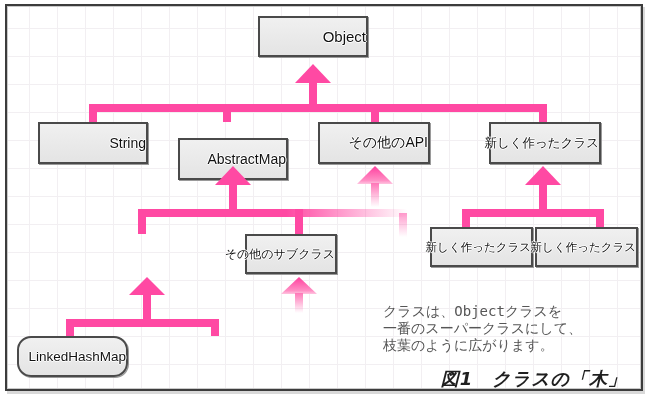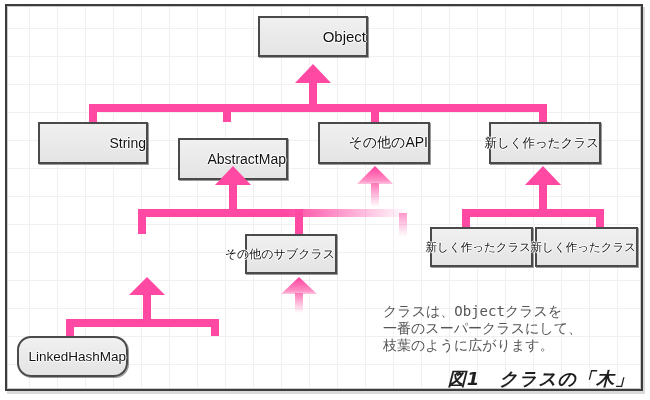--- a/index.html
+++ b/index.html
@@ -55,21 +55,21 @@
   .annotation{
     position:absolute;left:376px;top:297px;
     color:#565656;font-size:14px;line-height:17px;
     font-family:"DejaVu Sans Mono","Liberation Mono","DejaVu Sans",monospace;
     white-space:nowrap;
   }
   .caption{
     position:absolute;left:0;top:361px;width:620px;text-align:right;
     color:#1f1f1f;font-size:18px;font-weight:bold;font-style:italic;
     font-family:"DejaVu Sans","Liberation Sans",sans-serif;
-    white-space:nowrap;letter-spacing:1px;margin-left:7px;
+    white-space:nowrap;letter-spacing:1px;
   }
   
   .n-object{left:251px;top:10px;width:110px;height:41px;font-size:15px;}
   .n-string{left:31px;top:116px;width:110px;height:42px;font-size:14px;}
   .n-abstractmap{left:171px;top:116px;width:110px;height:42px;font-size:14px;margin-top:16px;}
   .n-otherapi{left:311px;top:116px;width:112px;height:42px;font-size:14px;}
   .n-newclass{left:482px;top:116px;width:112px;height:42px;font-size:12.5px;}
   .n-hashmap{left:85px;top:228px;width:110px;height:40px;font-size:15px;}
   .n-othersub{left:238px;top:228px;width:92px;height:40px;font-size:12px;}
   .n-newchild1{left:423px;top:221px;width:103px;height:40px;font-size:11.5px;}

